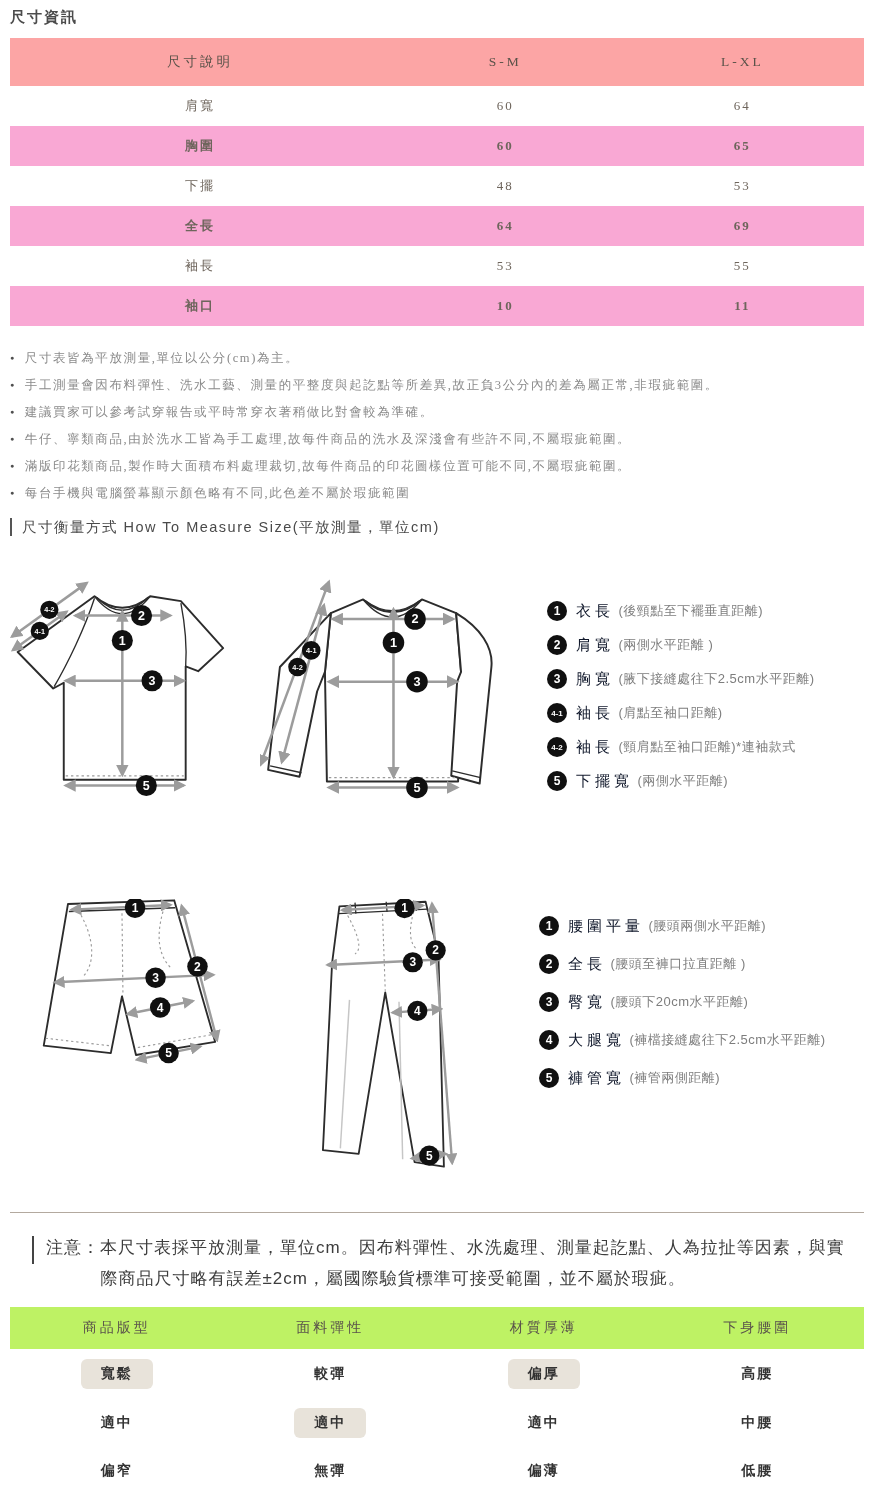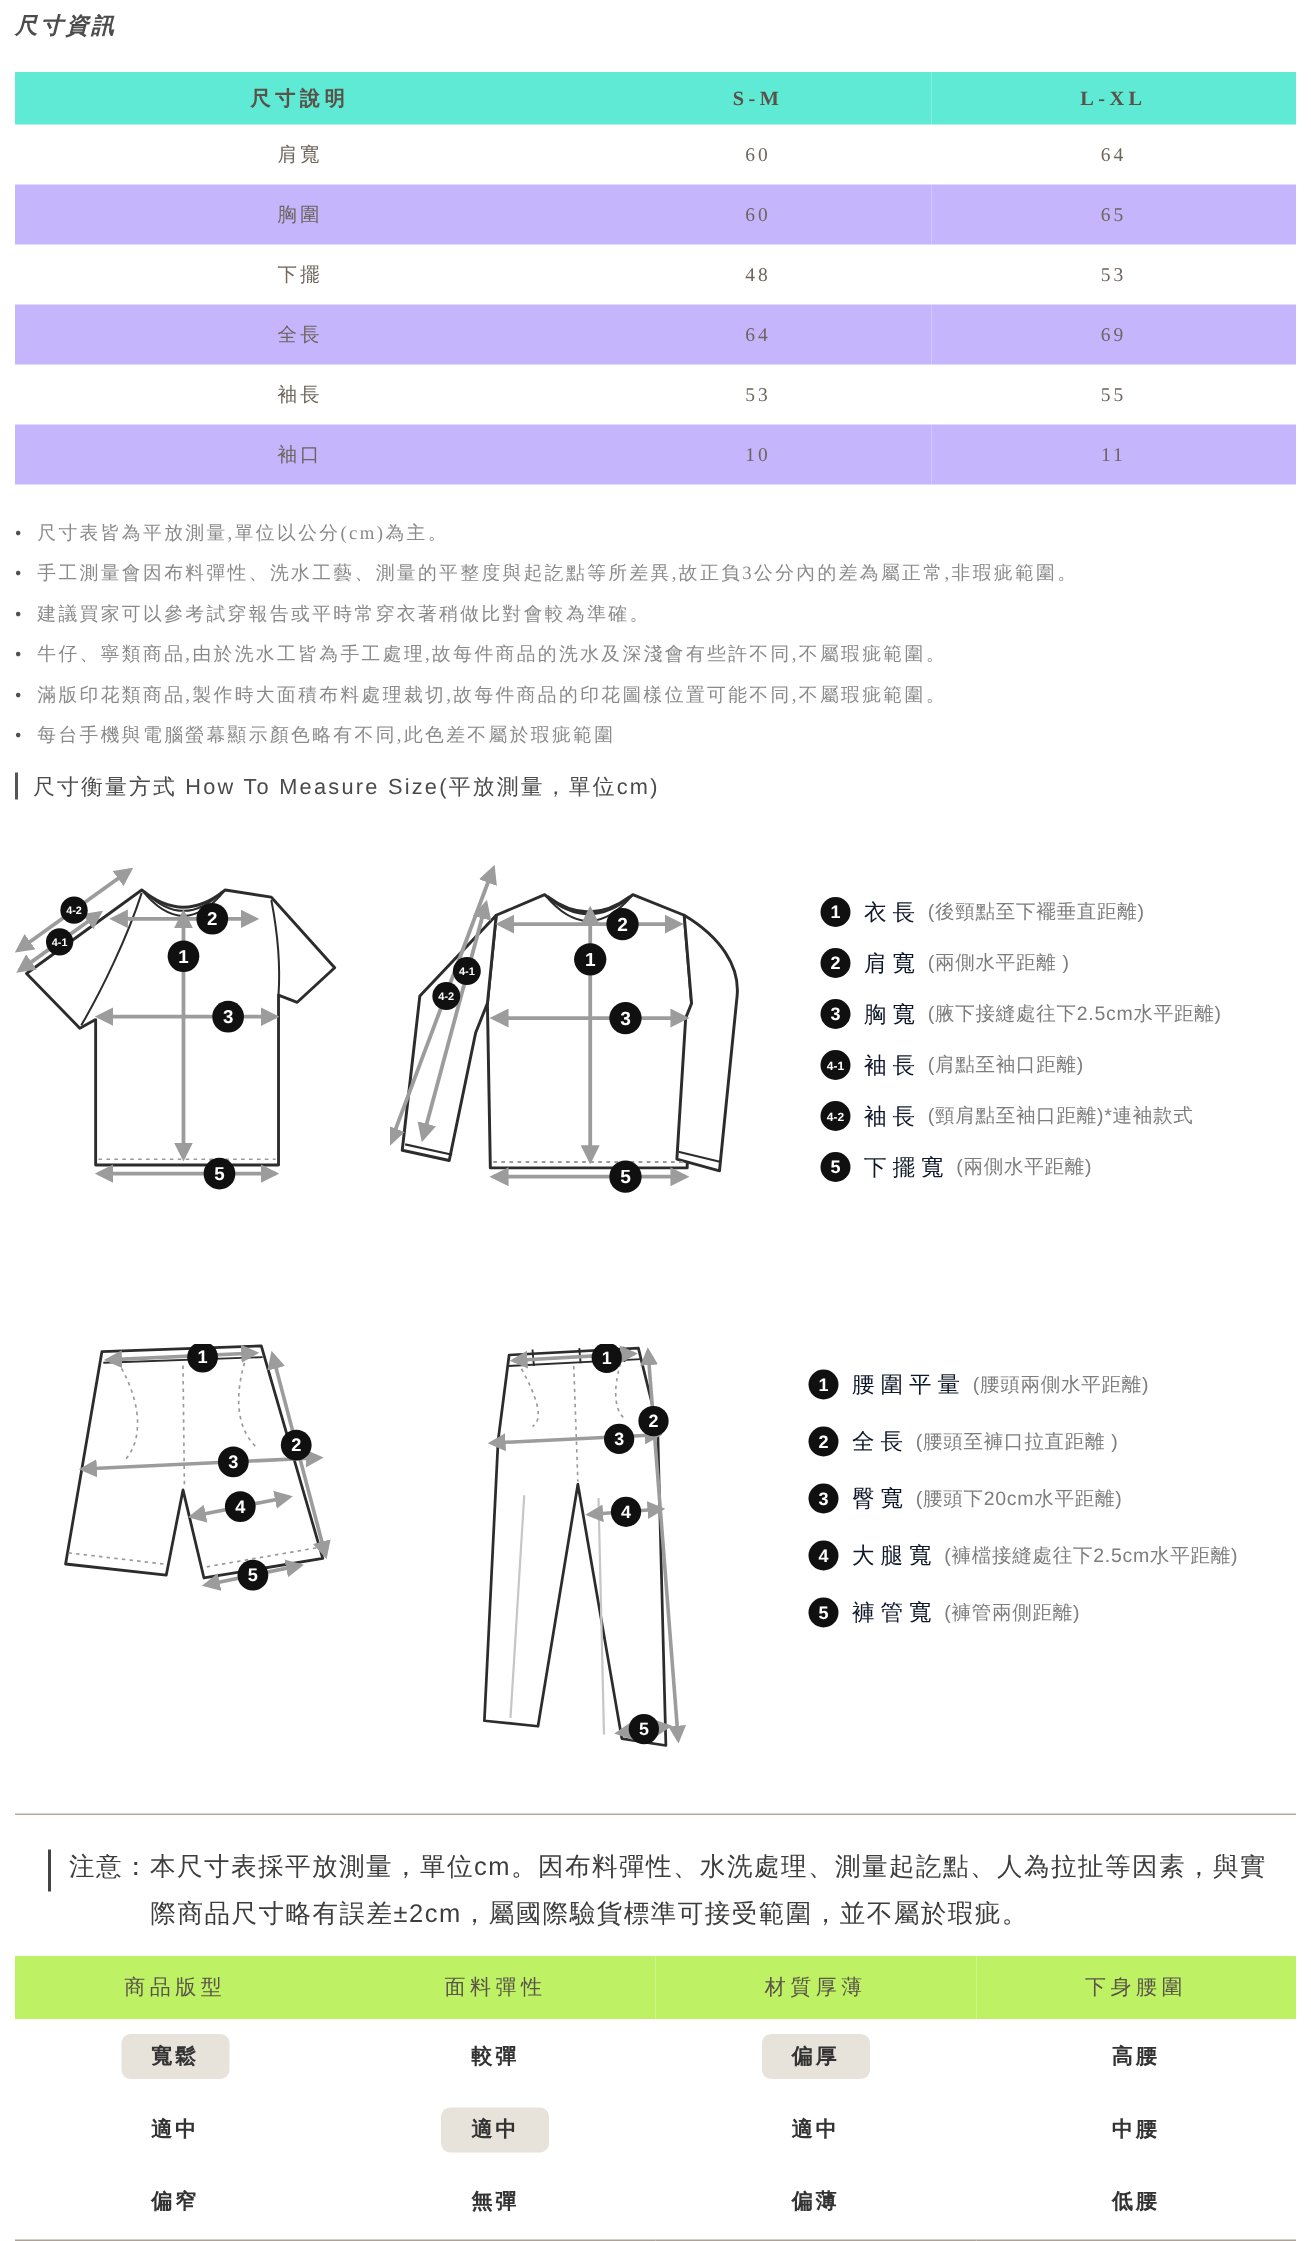--- a/index.html
+++ b/index.html
@@ -5,30 +5,30 @@
   * { margin:0; padding:0; box-sizing:border-box; }
   html,body { background:#fff; }
   body {
     width:874px; min-height:1494px;
     font-family:"Liberation Sans", sans-serif;
     color:#4a4a4a;
   }
   .page { padding:8px 10px 0 10px; }
 
   
-  .page-title { font-size:15px; font-weight:bold; color:#4c4c4c; letter-spacing:2px; margin-bottom:21px;font-style:italic; }
+  .page-title { font-size:15px; font-weight:bold; color:#4c4c4c; letter-spacing:2px; margin-bottom:11px; }
 
   
   table.size-table { width:100%; border-collapse:collapse; font-family:"Liberation Serif", serif; }
   table.size-table th {
-    background:#5eead4; color:#5a5249; font-weight:bold;
-    font-size:13.5px; letter-spacing:3px; height:35px; text-align:center;
+    background:#fca5a5; color:#5a5249; font-weight:normal;
+    font-size:13.5px; letter-spacing:3px; height:48px; text-align:center;
   }
   table.size-table td { height:40px; text-align:center; font-size:13px; color:#6e655c; letter-spacing:2px; }
-  table.size-table tr.alt td { background:#c4b5fd; }
+  table.size-table tr.alt td { background:#f9a8d4;font-weight:bold; }
   table.size-table .c1 { width:44.5%; }
   table.size-table .c2 { width:27%;margin-top:27px; }
   table.size-table .c3 { width:28.5%; }
 
   
   ul.notes { list-style:none; margin-top:19px; font-family:"Liberation Serif", serif; }
   ul.notes li {
     font-size:12.5px; color:#8a8a8a; letter-spacing:1.6px; line-height:27px;
   }
   ul.notes li::before { content:"\25CF"; font-size:7px; color:#4f4f4f; margin-right:9px; vertical-align:2px; }

